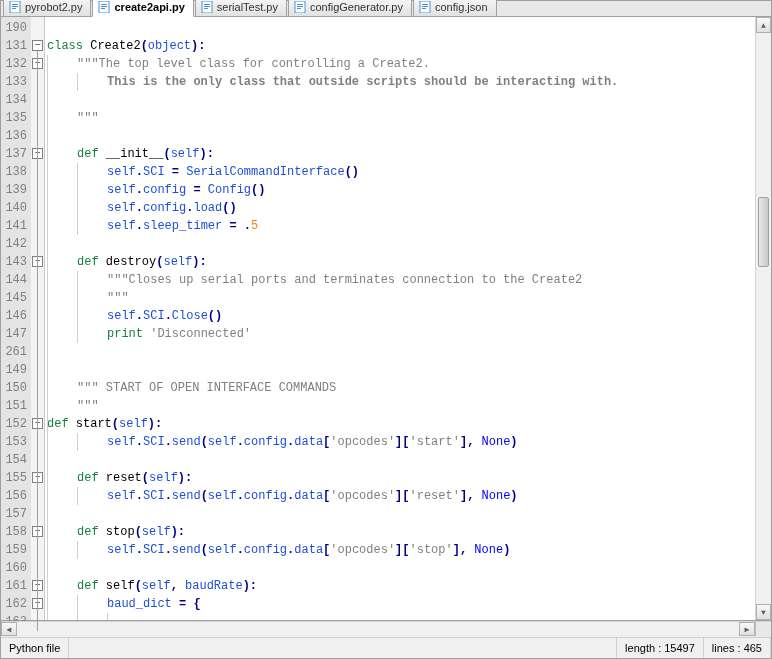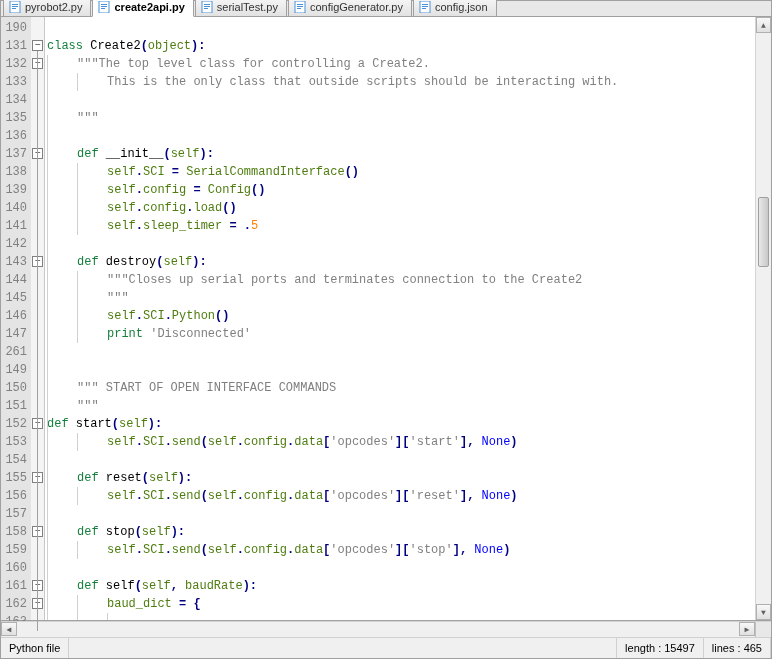--- a/index.html
+++ b/index.html
@@ -21,21 +21,21 @@
 .code{flex:1;position:relative;padding-top:2px;overflow:hidden}
 .code-inner{position:relative}
 .line{height:18px;white-space:pre;font-size:12px;line-height:18px;position:relative;padding-left:2px}
 .kw{color:#15803d}
 .cls{color:#000000}
 .fn{color:#000000}
 .str{color:#808080}
 .num{color:#ff8000}
 .builtin{color:#0000ff;font-weight:normal}
 .op{color:#000080;font-weight:bold}
-.ident{color:#4d7c0f}
+.ident{color:#1d4ed8}
 .statusbar{height:21px;background:#f0f0f0;display:flex;align-items:center;font-family:"Segoe UI",Tahoma,sans-serif;font-size:11px;color:#000;border-top:1px solid #d0d0d0}
 .status-cell{padding:0 8px;height:100%;display:flex;align-items:center;border-right:1px solid #d0d0d0}
 .status-spacer{flex:1;border-right:1px solid #d0d0d0;height:100%}
 .status-right{padding:0 8px;height:100%;display:flex;align-items:center;border-right:1px solid #d0d0d0}
 .scrollbar-v{width:16px;background:#f0f0f0;border-left:1px solid #d4d4d4;position:relative}
 .scroll-btn{height:16px;background:linear-gradient(#f8f8f8,#e0e0e0);border:1px solid #b0b0b0;display:flex;align-items:center;justify-content:center;color:#606060;font-size:8px;cursor:pointer}
 .scroll-thumb{position:absolute;left:2px;right:2px;background:linear-gradient(90deg,#e8e8e8,#c8c8c8);border:1px solid #a0a0a0;border-radius:2px;cursor:pointer}
 .scrollbar-h{height:16px;background:#f0f0f0;border-top:1px solid #d4d4d4;display:flex}
 .scrollbar-h .scroll-btn{width:16px;height:14px}
 .scrollbar-h .track{flex:1;position:relative}
@@ -152,34 +152,34 @@
           <div class="fold-box" style="top: 561px;">−</div>
           <div class="fold-box" style="top: 579px;">−</div>
           <div class="fold-line" style="top: 32px; height: 580px;"></div>
         </div>
       </div>
     <div class="code">
       <div class="code-inner" id="codeinner">
           <div class="line"><span style="margin-left: 0px;"></span></div>
           <div class="line"><span style="margin-left: 0px;"><span class="kw">class </span><span class="cls">Create2</span><span class="op">(</span><span class="ident">object</span><span class="op">):</span></span></div>
           <div class="line"><span class="indent-guide" style="left: 2px; top: 0px; height: 18px;"></span><span style="margin-left: 30px;"><span class="str">"""The top level class for controlling a Create2.</span></span></div>
-          <div class="line"><span class="indent-guide" style="left: 2px; top: 0px; height: 18px;"></span><span class="indent-guide" style="left: 32px; top: 0px; height: 18px;"></span><span style="margin-left: 60px;"><span class="str">This is the only class that outside scripts should be interacting with.</span></span></div>
+          <div class="line"><span class="indent-guide" style="left: 2px; top: 0px; height: 18px;"></span><span class="indent-guide" style="left: 32px; top: 0px; height: 18px;"></span><span style="margin-left: 60px; font-weight: bold;"><span class="str">This is the only class that outside scripts should be interacting with.</span></span></div>
           <div class="line"><span class="indent-guide" style="left: 2px; top: 0px; height: 18px;"></span><span style="margin-left: 30px;"></span></div>
           <div class="line"><span class="indent-guide" style="left: 2px; top: 0px; height: 18px;"></span><span style="margin-left: 30px;"><span class="str">"""</span></span></div>
           <div class="line"><span class="indent-guide" style="left: 2px; top: 0px; height: 18px;"></span><span style="margin-left: 30px;"></span></div>
           <div class="line"><span class="indent-guide" style="left: 2px; top: 0px; height: 18px;"></span><span style="margin-left: 30px;"><span class="kw">def </span><span class="fn">__init__</span><span class="op">(</span><span class="ident">self</span><span class="op">):</span></span></div>
           <div class="line"><span class="indent-guide" style="left: 2px; top: 0px; height: 18px;"></span><span class="indent-guide" style="left: 32px; top: 0px; height: 18px;"></span><span style="margin-left: 60px;"><span class="ident">self</span><span class="op">.</span><span class="ident">SCI </span><span class="op">= </span><span class="ident">SerialCommandInterface</span><span class="op">()</span></span></div>
           <div class="line"><span class="indent-guide" style="left: 2px; top: 0px; height: 18px;"></span><span class="indent-guide" style="left: 32px; top: 0px; height: 18px;"></span><span style="margin-left: 60px;"><span class="ident">self</span><span class="op">.</span><span class="ident">config </span><span class="op">= </span><span class="ident">Config</span><span class="op">()</span></span></div>
           <div class="line"><span class="indent-guide" style="left: 2px; top: 0px; height: 18px;"></span><span class="indent-guide" style="left: 32px; top: 0px; height: 18px;"></span><span style="margin-left: 60px;"><span class="ident">self</span><span class="op">.</span><span class="ident">config</span><span class="op">.</span><span class="ident">load</span><span class="op">()</span></span></div>
           <div class="line"><span class="indent-guide" style="left: 2px; top: 0px; height: 18px;"></span><span class="indent-guide" style="left: 32px; top: 0px; height: 18px;"></span><span style="margin-left: 60px;"><span class="ident">self</span><span class="op">.</span><span class="ident">sleep_timer </span><span class="op">= .</span><span class="num">5</span></span></div>
           <div class="line"><span class="indent-guide" style="left: 2px; top: 0px; height: 18px;"></span><span style="margin-left: 30px;"></span></div>
           <div class="line"><span class="indent-guide" style="left: 2px; top: 0px; height: 18px;"></span><span style="margin-left: 30px;"><span class="kw">def </span><span class="fn">destroy</span><span class="op">(</span><span class="ident">self</span><span class="op">):</span></span></div>
           <div class="line"><span class="indent-guide" style="left: 2px; top: 0px; height: 18px;"></span><span class="indent-guide" style="left: 32px; top: 0px; height: 18px;"></span><span style="margin-left: 60px;"><span class="str">"""Closes up serial ports and terminates connection to the Create2</span></span></div>
           <div class="line"><span class="indent-guide" style="left: 2px; top: 0px; height: 18px;"></span><span class="indent-guide" style="left: 32px; top: 0px; height: 18px;"></span><span style="margin-left: 60px;"><span class="str">"""</span></span></div>
-          <div class="line"><span class="indent-guide" style="left: 2px; top: 0px; height: 18px;"></span><span class="indent-guide" style="left: 32px; top: 0px; height: 18px;"></span><span style="margin-left: 60px;"><span class="ident">self</span><span class="op">.</span><span class="ident">SCI</span><span class="op">.</span><span class="ident">Python</span><span class="op">()</span></span></div>
+          <div class="line"><span class="indent-guide" style="left: 2px; top: 0px; height: 18px;"></span><span class="indent-guide" style="left: 32px; top: 0px; height: 18px;"></span><span style="margin-left: 60px;"><span class="ident">self</span><span class="op">.</span><span class="ident">SCI</span><span class="op">.</span><span class="ident">Close</span><span class="op">()</span></span></div>
           <div class="line"><span class="indent-guide" style="left: 2px; top: 0px; height: 18px;"></span><span class="indent-guide" style="left: 32px; top: 0px; height: 18px;"></span><span style="margin-left: 60px;"><span class="kw">print </span><span class="str">'Disconnected'</span></span></div>
           <div class="line"><span class="indent-guide" style="left: 2px; top: 0px; height: 18px;"></span><span style="margin-left: 30px;"></span></div>
           <div class="line"><span class="indent-guide" style="left: 2px; top: 0px; height: 18px;"></span><span style="margin-left: 30px;"></span></div>
           <div class="line"><span class="indent-guide" style="left: 2px; top: 0px; height: 18px;"></span><span style="margin-left: 30px;"><span class="str">""" START OF OPEN INTERFACE COMMANDS</span></span></div>
           <div class="line"><span class="indent-guide" style="left: 2px; top: 0px; height: 18px;"></span><span style="margin-left: 30px;"><span class="str">"""</span></span></div>
           <div class="line"><span class="indent-guide" style="left: 2px; top: 0px; height: 18px;"></span><span style=""><span class="kw">def </span><span class="fn">start</span><span class="op">(</span><span class="ident">self</span><span class="op">):</span></span></div>
           <div class="line"><span class="indent-guide" style="left: 2px; top: 0px; height: 18px;"></span><span class="indent-guide" style="left: 32px; top: 0px; height: 18px;"></span><span style="margin-left: 60px;"><span class="ident">self</span><span class="op">.</span><span class="ident">SCI</span><span class="op">.</span><span class="ident">send</span><span class="op">(</span><span class="ident">self</span><span class="op">.</span><span class="ident">config</span><span class="op">.</span><span class="ident">data</span><span class="op">[</span><span class="str">'opcodes'</span><span class="op">][</span><span class="str">'start'</span><span class="op">], </span><span class="builtin">None</span><span class="op">)</span></span></div>
           <div class="line"><span class="indent-guide" style="left: 2px; top: 0px; height: 18px;"></span><span style="margin-left: 30px;"></span></div>
           <div class="line"><span class="indent-guide" style="left: 2px; top: 0px; height: 18px;"></span><span style="margin-left: 30px;"><span class="kw">def </span><span class="fn">reset</span><span class="op">(</span><span class="ident">self</span><span class="op">):</span></span></div>
           <div class="line"><span class="indent-guide" style="left: 2px; top: 0px; height: 18px;"></span><span class="indent-guide" style="left: 32px; top: 0px; height: 18px;"></span><span style="margin-left: 60px;"><span class="ident">self</span><span class="op">.</span><span class="ident">SCI</span><span class="op">.</span><span class="ident">send</span><span class="op">(</span><span class="ident">self</span><span class="op">.</span><span class="ident">config</span><span class="op">.</span><span class="ident">data</span><span class="op">[</span><span class="str">'opcodes'</span><span class="op">][</span><span class="str">'reset'</span><span class="op">], </span><span class="builtin">None</span><span class="op">)</span></span></div>

